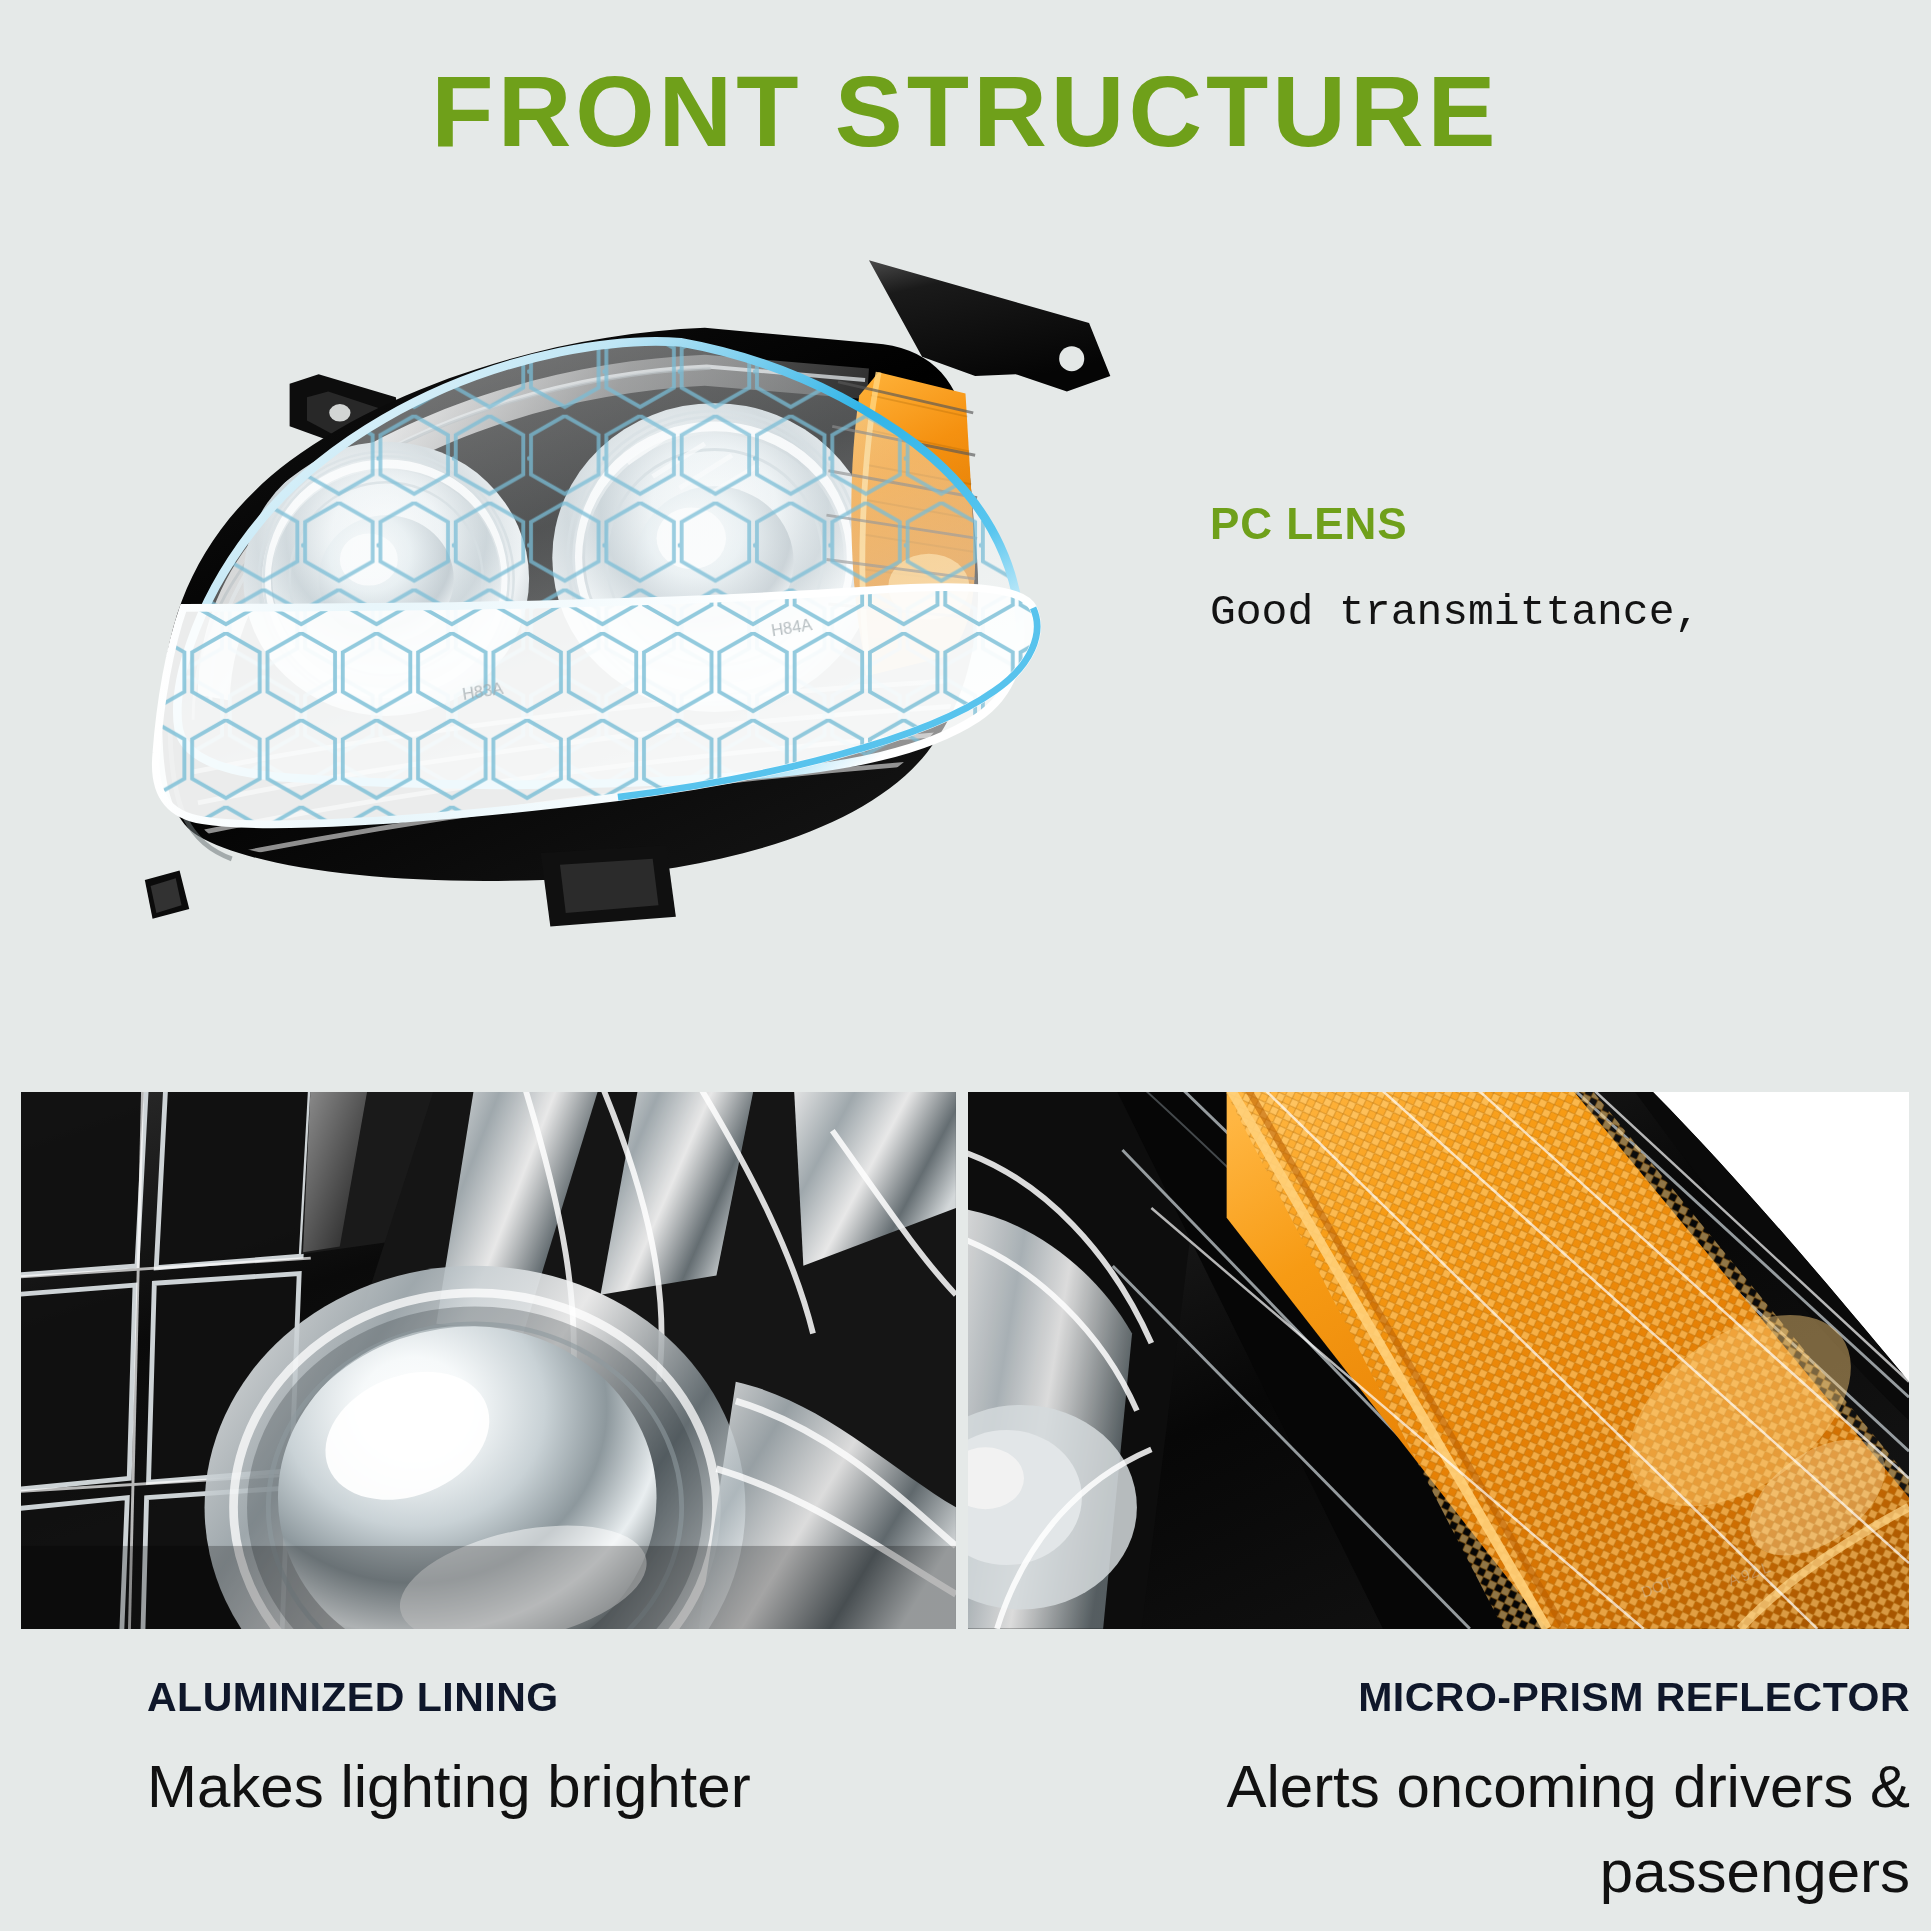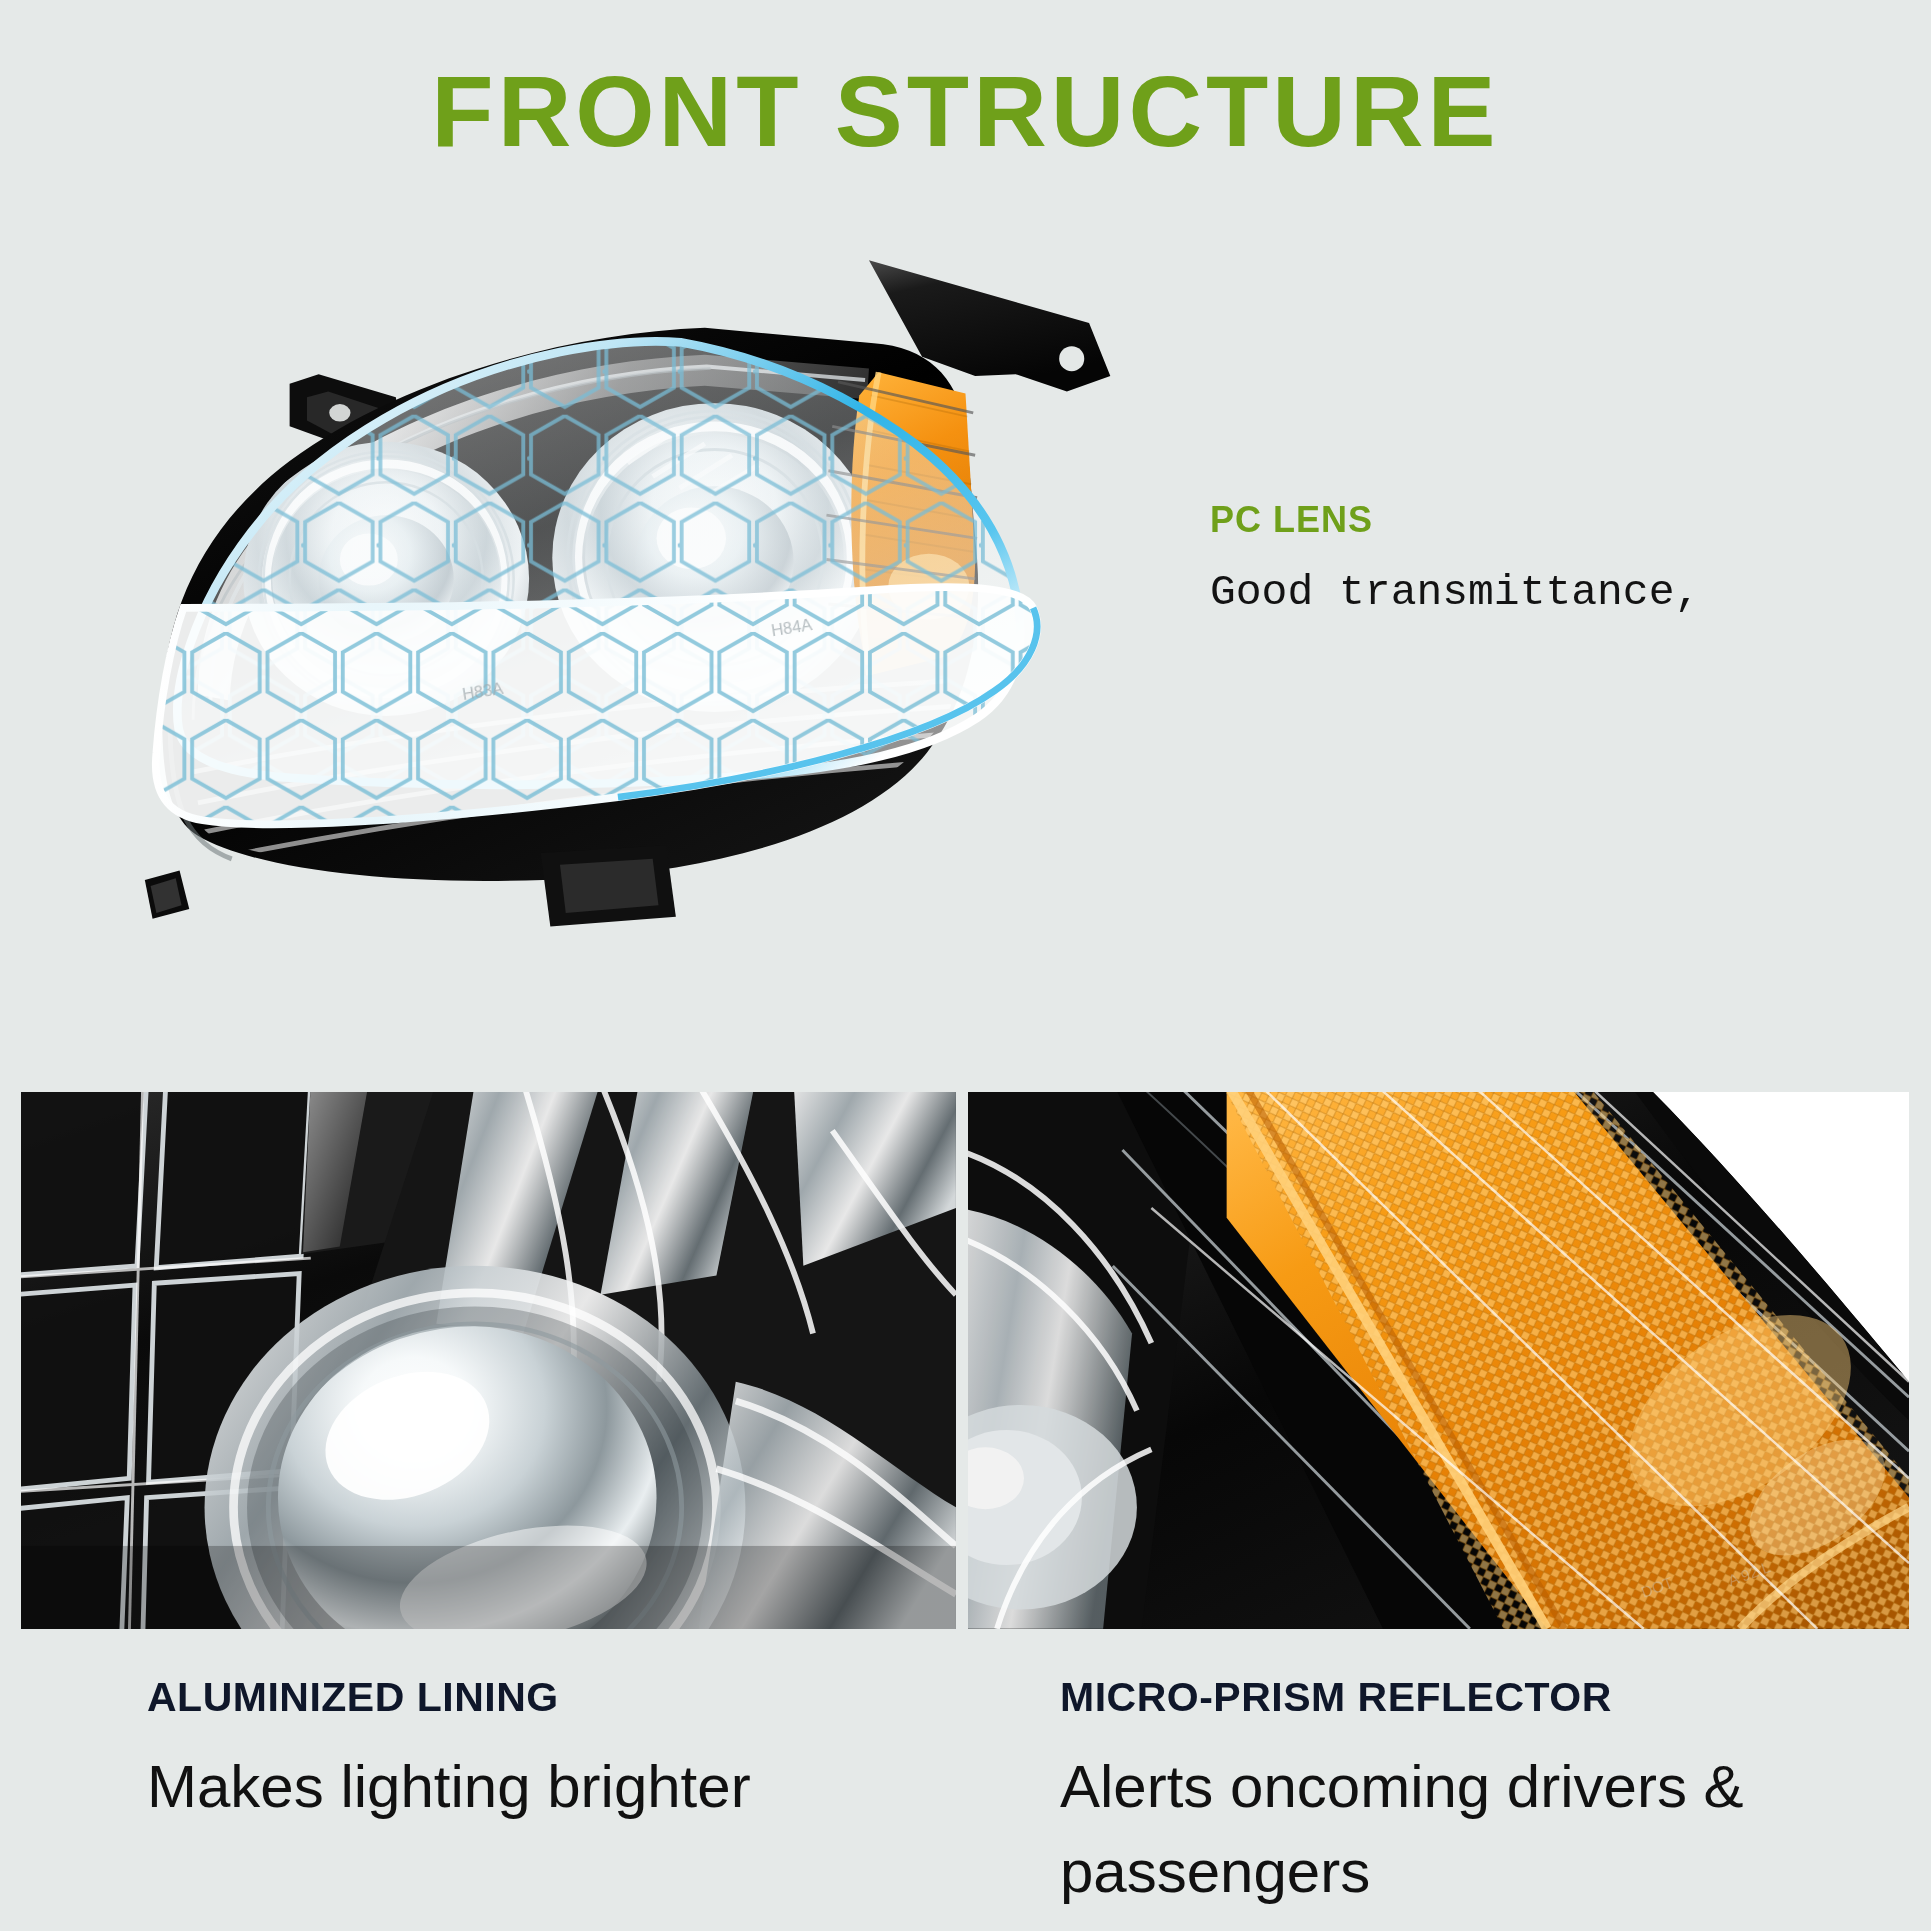--- a/index.html
+++ b/index.html
@@ -27,37 +27,37 @@
 
   
   .hero{position:absolute;left:0;top:154px;width:1931px;height:898px;}
   .hero svg{position:absolute;left:0;top:0;}
 
   
   .callout{
     position:absolute;left:1210px;top:502px;width:618px;
   }
   .callout .c-title{
-    font-size:36px;font-weight:700;color:#6fa01a;
-    letter-spacing:1px;line-height:1.0;margin-bottom:25px;
+    font-size:44px;font-weight:700;color:#6fa01a;
+    letter-spacing:1px;line-height:1.0;margin-bottom:37px;
   }
   .callout .c-body{
     font-size:43px;color:#131313;line-height:1.38;font-weight:400;font-family:Liberation Mono, monospace;
   }
 
   
   .panel{position:absolute;overflow:hidden;background:#000;}
   #panel-left {left:21px;  top:1092px; width:935px;  height:537px;}
   #panel-right{left:968px;top:1092px; width:941px;  height:537px;}
   .panel svg{position:absolute;left:0;top:0;}
 
   
   .cap{position:absolute;}
   #cap-left{left:147px;top:1676px;width:792px;}
-  #cap-right{left:1060px;top:1676px;width:850px;}
+  #cap-right{left:1060px;top:1676px;width:850px;text-align:right;}
   .cap .cap-title{
     font-family:"Liberation Sans Narrow","Liberation Sans",sans-serif;
     font-weight:700;font-size:41px;color:#0f172a;
     letter-spacing:0.5px;line-height:1.05;margin-bottom:25px;
     white-space:nowrap;
   }
   .cap .cap-body{
     font-family:"Liberation Sans Narrow","Liberation Sans",sans-serif;
     font-weight:400;font-size:60px;color:#111;line-height:1.42;
   }

